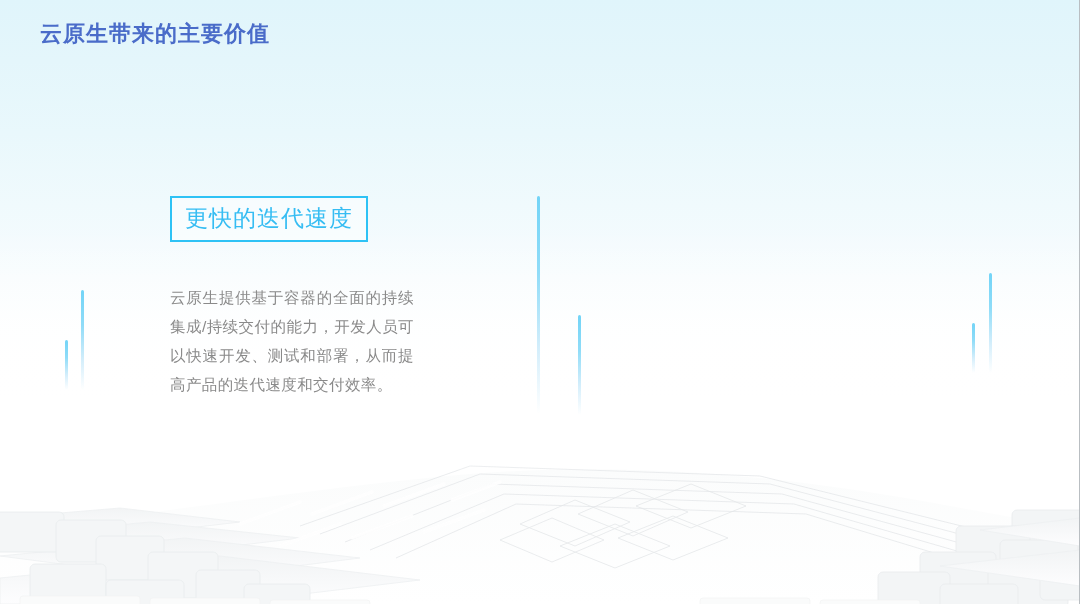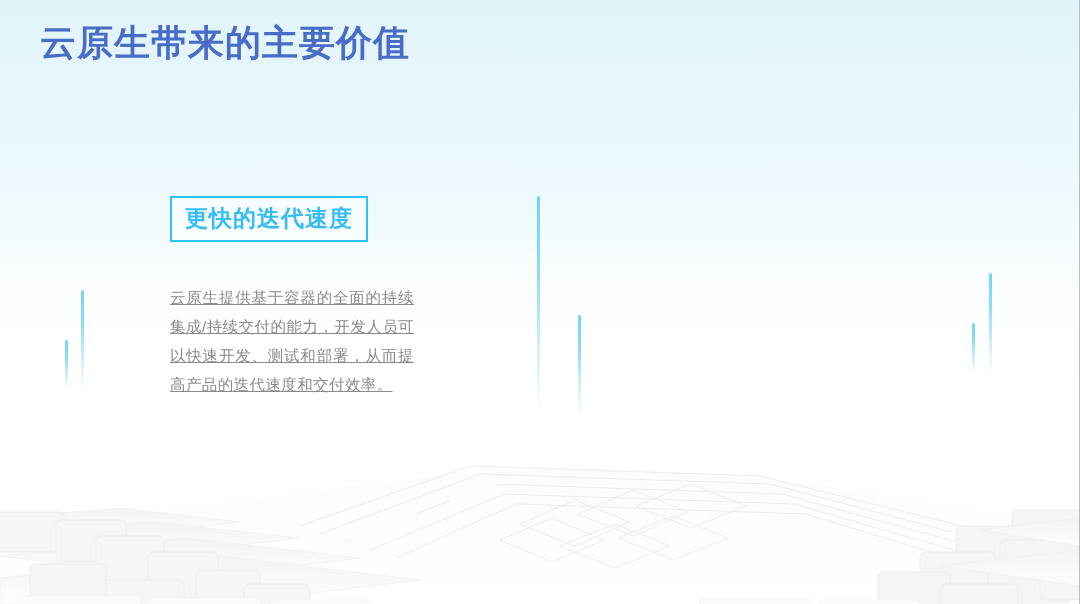--- a/index.html
+++ b/index.html
@@ -33,21 +33,21 @@
     content:"";
     position:absolute; left:0; right:0; top:230px; height:200px;
     background:linear-gradient(to bottom, rgba(255,255,255,0) 0%, rgba(255,255,255,0.85) 60%, #ffffff 100%);
     pointer-events:none;
   }
 
   
   #title {
     position:absolute;
     left:40px; top:20px;
-    font-size:36px;
+    font-size:22px;
     font-weight:bold;
     letter-spacing:1px;
     color:#4a6cc9;
     line-height:1.25;
     white-space:nowrap;
   }
 
   
   .vline {
     position:absolute;
@@ -60,38 +60,37 @@
   
   .column { position:absolute; z-index:5; }
   #col-left  { left:170px; top:196px; width:250px; }
   #col-right { left:665px; top:196px; width:250px; }
 
   .card-heading {
     display:inline-block;
     border:2px solid #2ec2f5;
     color:#36bdf3;
     font-size:23px;
-    font-weight:bold;
+    font-weight:normal;
     letter-spacing:1px;
     line-height:1;
     padding:9px 13px 10px 13px;
     background:rgba(255,255,255,0.45);
     white-space:nowrap;
   }
 
   .card-body {
     margin-top:41px;
     font-size:15.5px;
     line-height:29px;
     color:#8a8a8a;
     letter-spacing:0.4px;
     text-align:justify;
     text-justify:inter-ideograph;
     width:244px;
-    text-decoration:underline;
   }
 
   
   #bottom-art{
     position:absolute;
     left:0; bottom:0;
     width:1080px; height:190px;
     z-index:2;
     pointer-events:none;
   }

